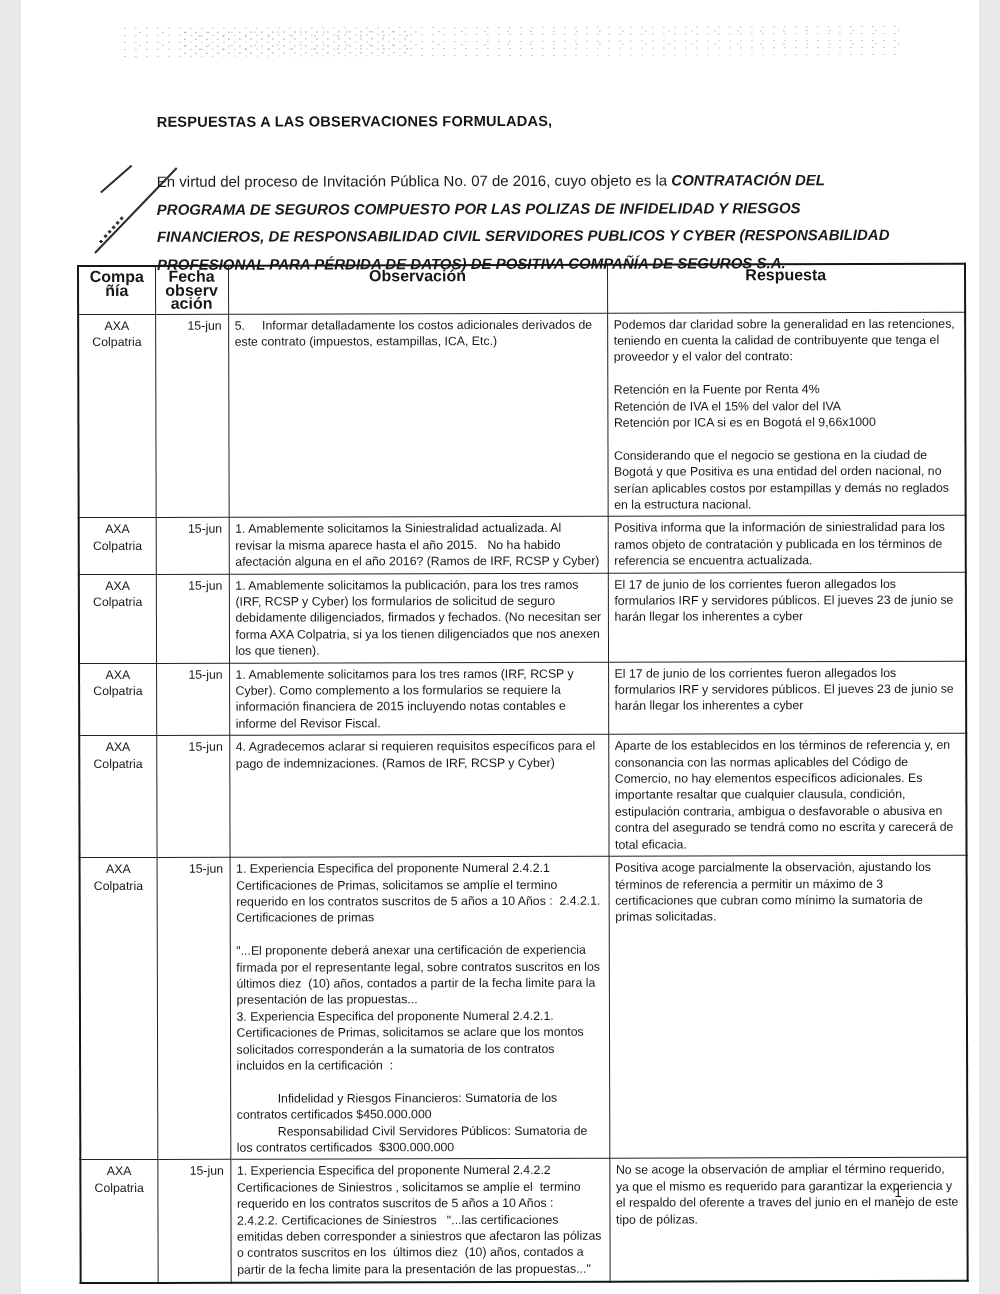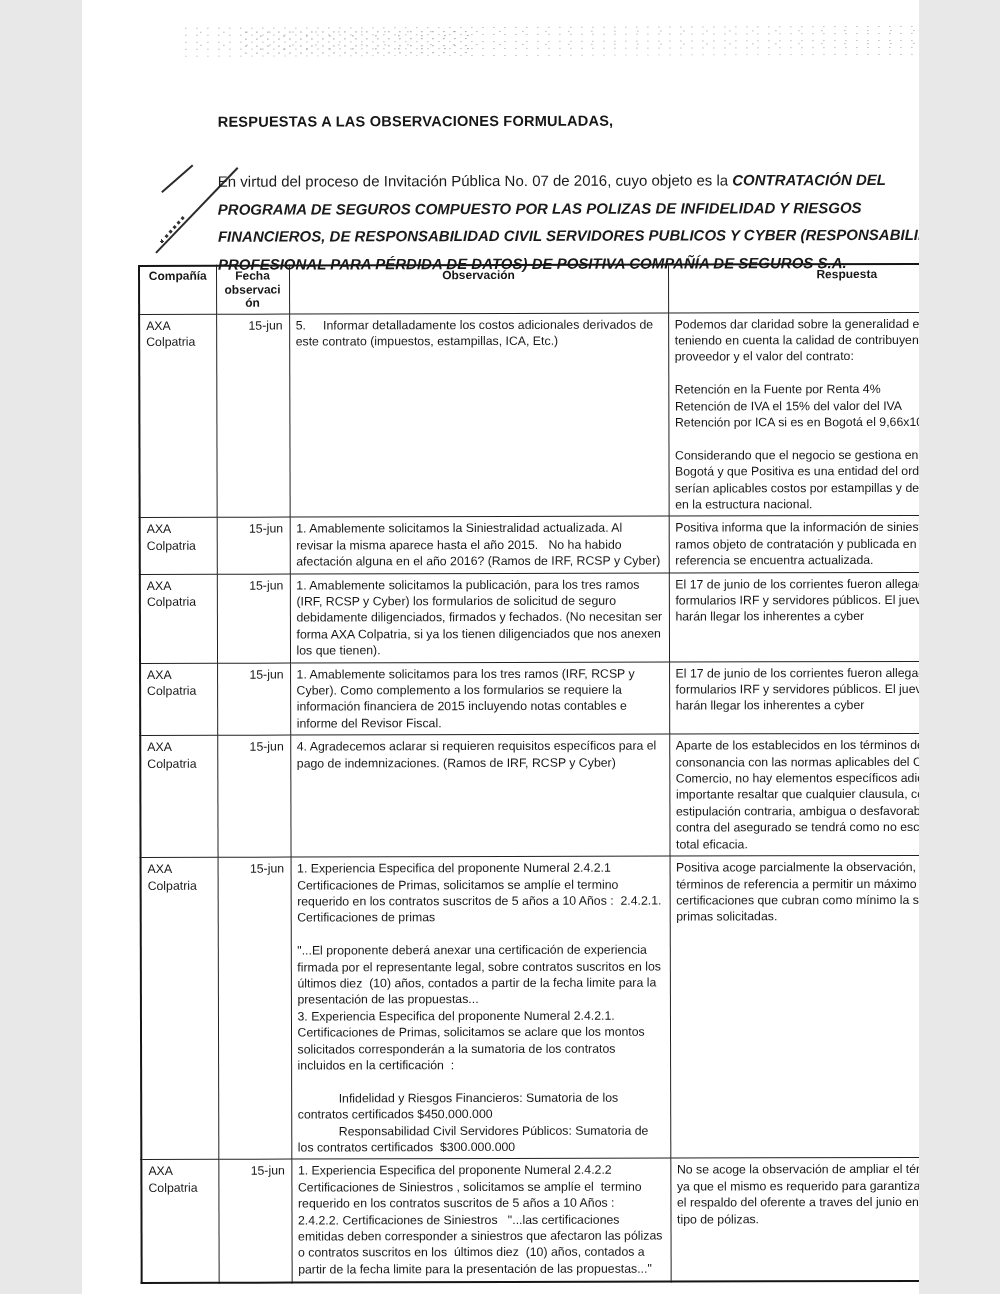--- a/index.html
+++ b/index.html
@@ -1,18 +1,18 @@
 <!DOCTYPE html>
 <html><head>
 <meta charset="utf-8">
 <style>
   html,body { margin:0; padding:0; background:#e8e8e8; }
   .page {
     position: relative;
-    width: 837px;
+    width: 958px;
     height: 1294px;
     margin: 0 auto;
     background: #ffffff;
     color: #1c1c1c;
     font-family: "Liberation Sans", "DejaVu Sans", sans-serif;
     overflow: hidden;
   }
   .sheet { position:absolute; inset:0; transform: rotate(-0.15deg); }
 
   
@@ -51,26 +51,26 @@
     position:absolute; left:57px; top:264px; width:887px;
     border-collapse:collapse; table-layout:fixed;
     border:2px solid #161616;
     font-size:12.3px; line-height:16.4px; color:#171717;
   }
   table.obs th, table.obs td {
     border:1px solid #222; vertical-align:top; white-space:pre-wrap;
     word-wrap:break-word; padding:3px 6px;
   }
   table.obs th {
-    font-size:12px; line-height:13.5px; font-weight:bold; text-align:center;
+    font-size:16px; line-height:13.5px; font-weight:bold; text-align:center;
     padding-top:3px; height:30px;
   }
   col.c1 { width:77px; } col.c2 { width:73px; } col.c3 { width:379px; } col.c4 { width:358px; }
   td.c-date { text-align:right; padding-right:5px;margin-left:16px; }
-  td.c-company { padding-left:5px; }
+  td.c-company { padding-left:5px;text-align:center; }
 
   .page-number {
     position:absolute; left:872px; top:1186px; font-size:13px; color:#1a1a1a;
   }
 </style>
 </head>
 <body>
 
 <div class="page">
   <div class="sheet">

